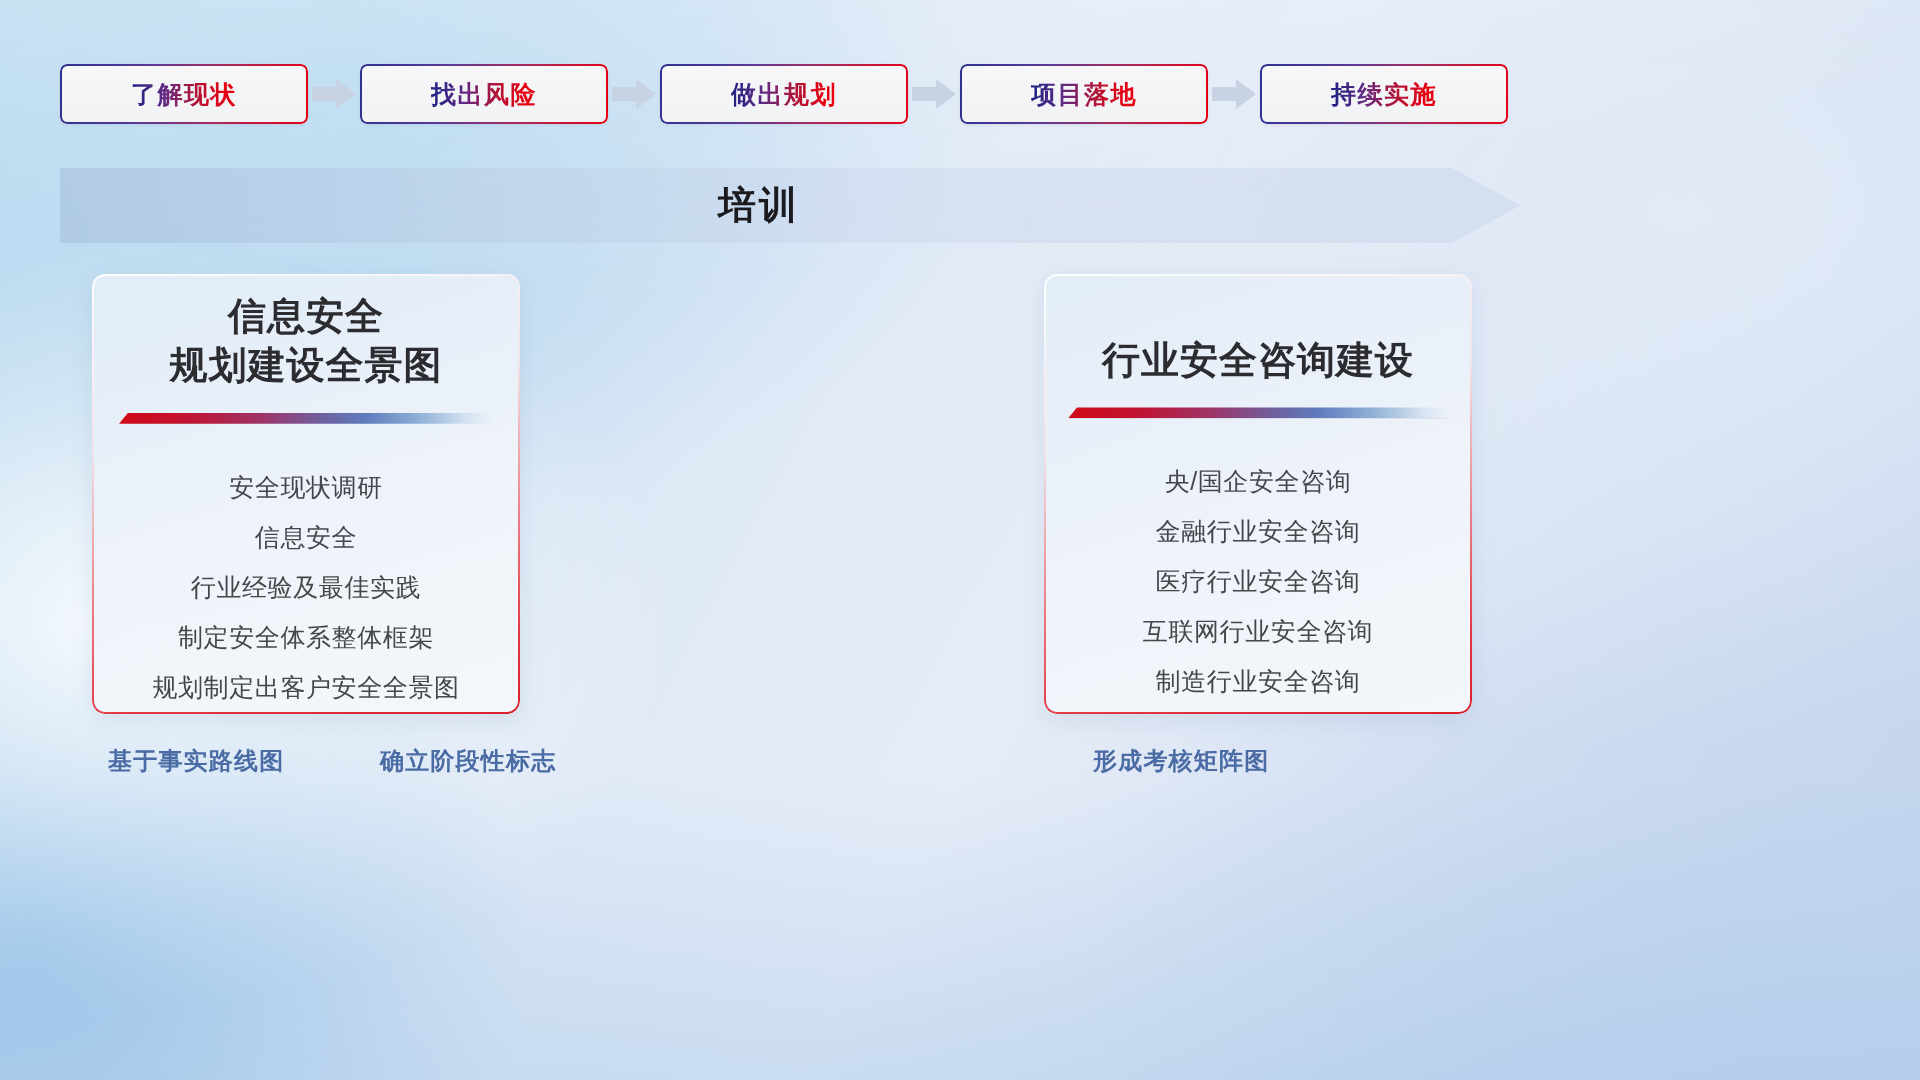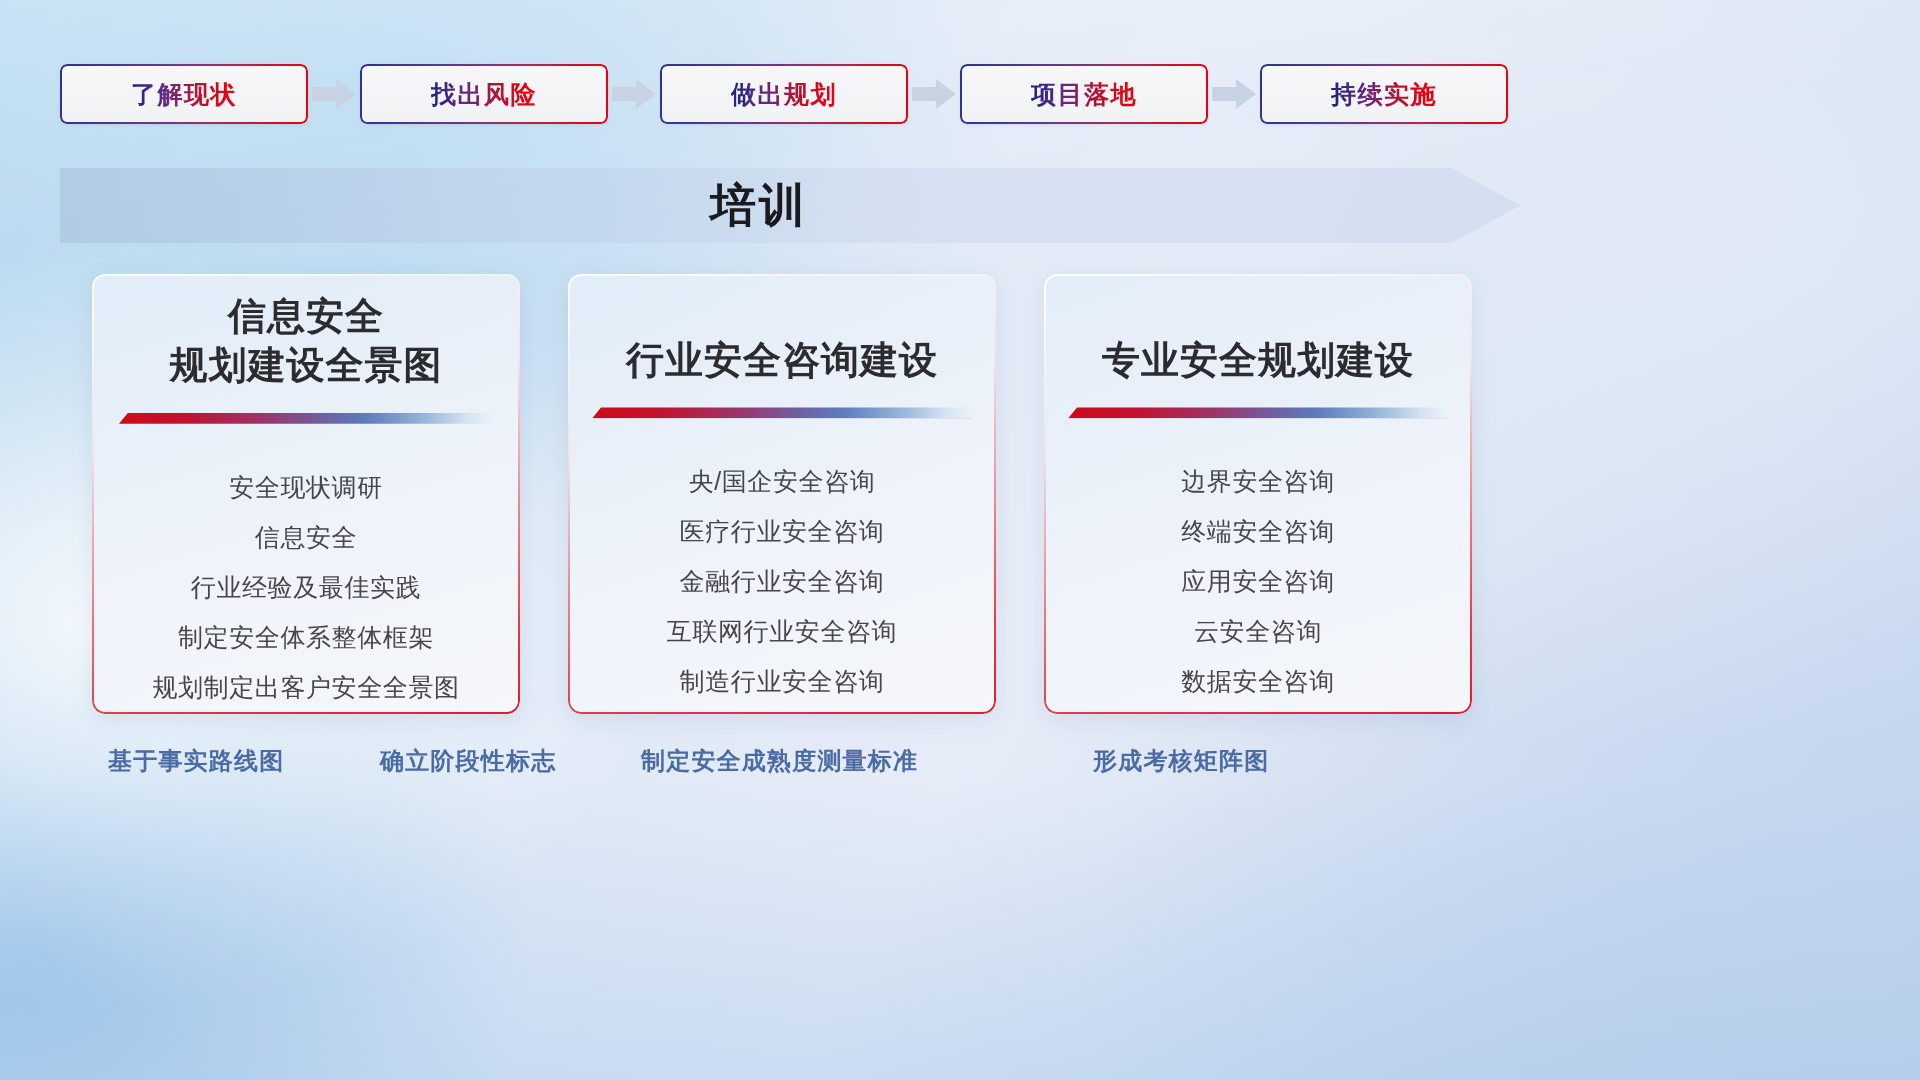--- a/index.html
+++ b/index.html
@@ -110,21 +110,21 @@
     -webkit-clip-path: polygon(0 0, 1392px 0, 1460px 50%, 1392px 100%, 0 100%);
             clip-path: polygon(0 0, 1392px 0, 1460px 50%, 1392px 100%, 0 100%);
   }
   #banner-text {
     position: absolute;
     inset: 0;
     display: flex;
     align-items: center;
     justify-content: center;
     padding-right: 62px;
-    font-size: 46px;
+    font-size: 38px;
     font-weight: 700;
     color: #1b1b1f;
     letter-spacing: 3px;
   }
 
   
   #cards {
     position: absolute;
     left: 92px;
     top: 274px;
@@ -308,41 +308,27 @@
       </div>
     </div>
   </div>
 
   <div class="card">
     <div class="card-inner">
       <div class="card-title single">行业安全咨询建设</div>
       <div class="card-rule wide"></div>
       <div class="card-list">
         <div class="card-list-item">央/国企安全咨询</div>
+        <div class="card-list-item">金融行业安全咨询</div>
         <div class="card-list-item">医疗行业安全咨询</div>
-        <div class="card-list-item">金融行业安全咨询</div>
         <div class="card-list-item">互联网行业安全咨询</div>
         <div class="card-list-item">制造行业安全咨询</div>
       </div>
     </div>
   </div>
 
-  <div class="card">
-    <div class="card-inner">
-      <div class="card-title single">专业安全规划建设</div>
-      <div class="card-rule wide"></div>
-      <div class="card-list">
-        <div class="card-list-item">边界安全咨询</div>
-        <div class="card-list-item">终端安全咨询</div>
-        <div class="card-list-item">应用安全咨询</div>
-        <div class="card-list-item">云安全咨询</div>
-        <div class="card-list-item">数据安全咨询</div>
-      </div>
-    </div>
-  </div>
 </div>
 
 <div id="footer">
   <div class="footer-label fl0">基于事实路线图</div>
   <div class="footer-label fl1">确立阶段性标志</div>
-  <div class="footer-label fl2">制定安全成熟度测量标准</div>
   <div class="footer-label fl3">形成考核矩阵图</div>
 </div>
 
 </body></html>

